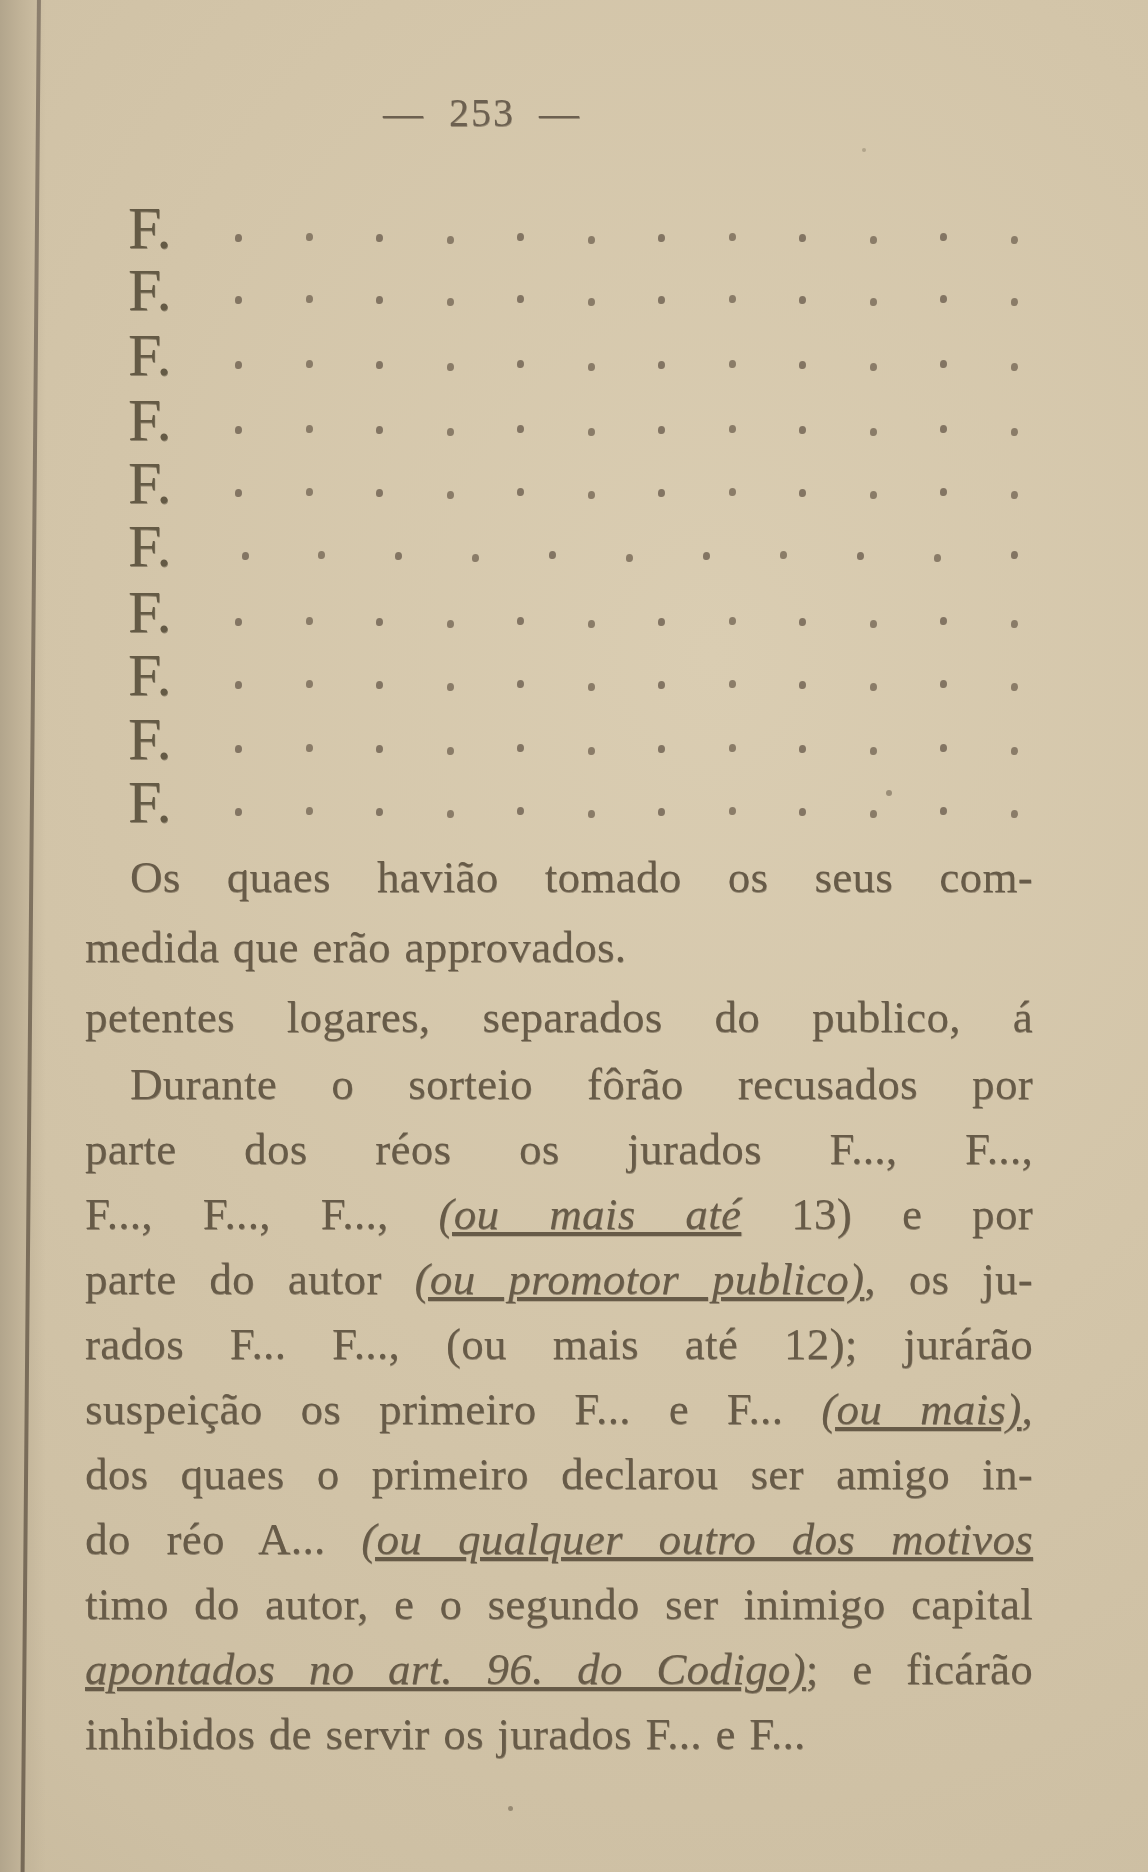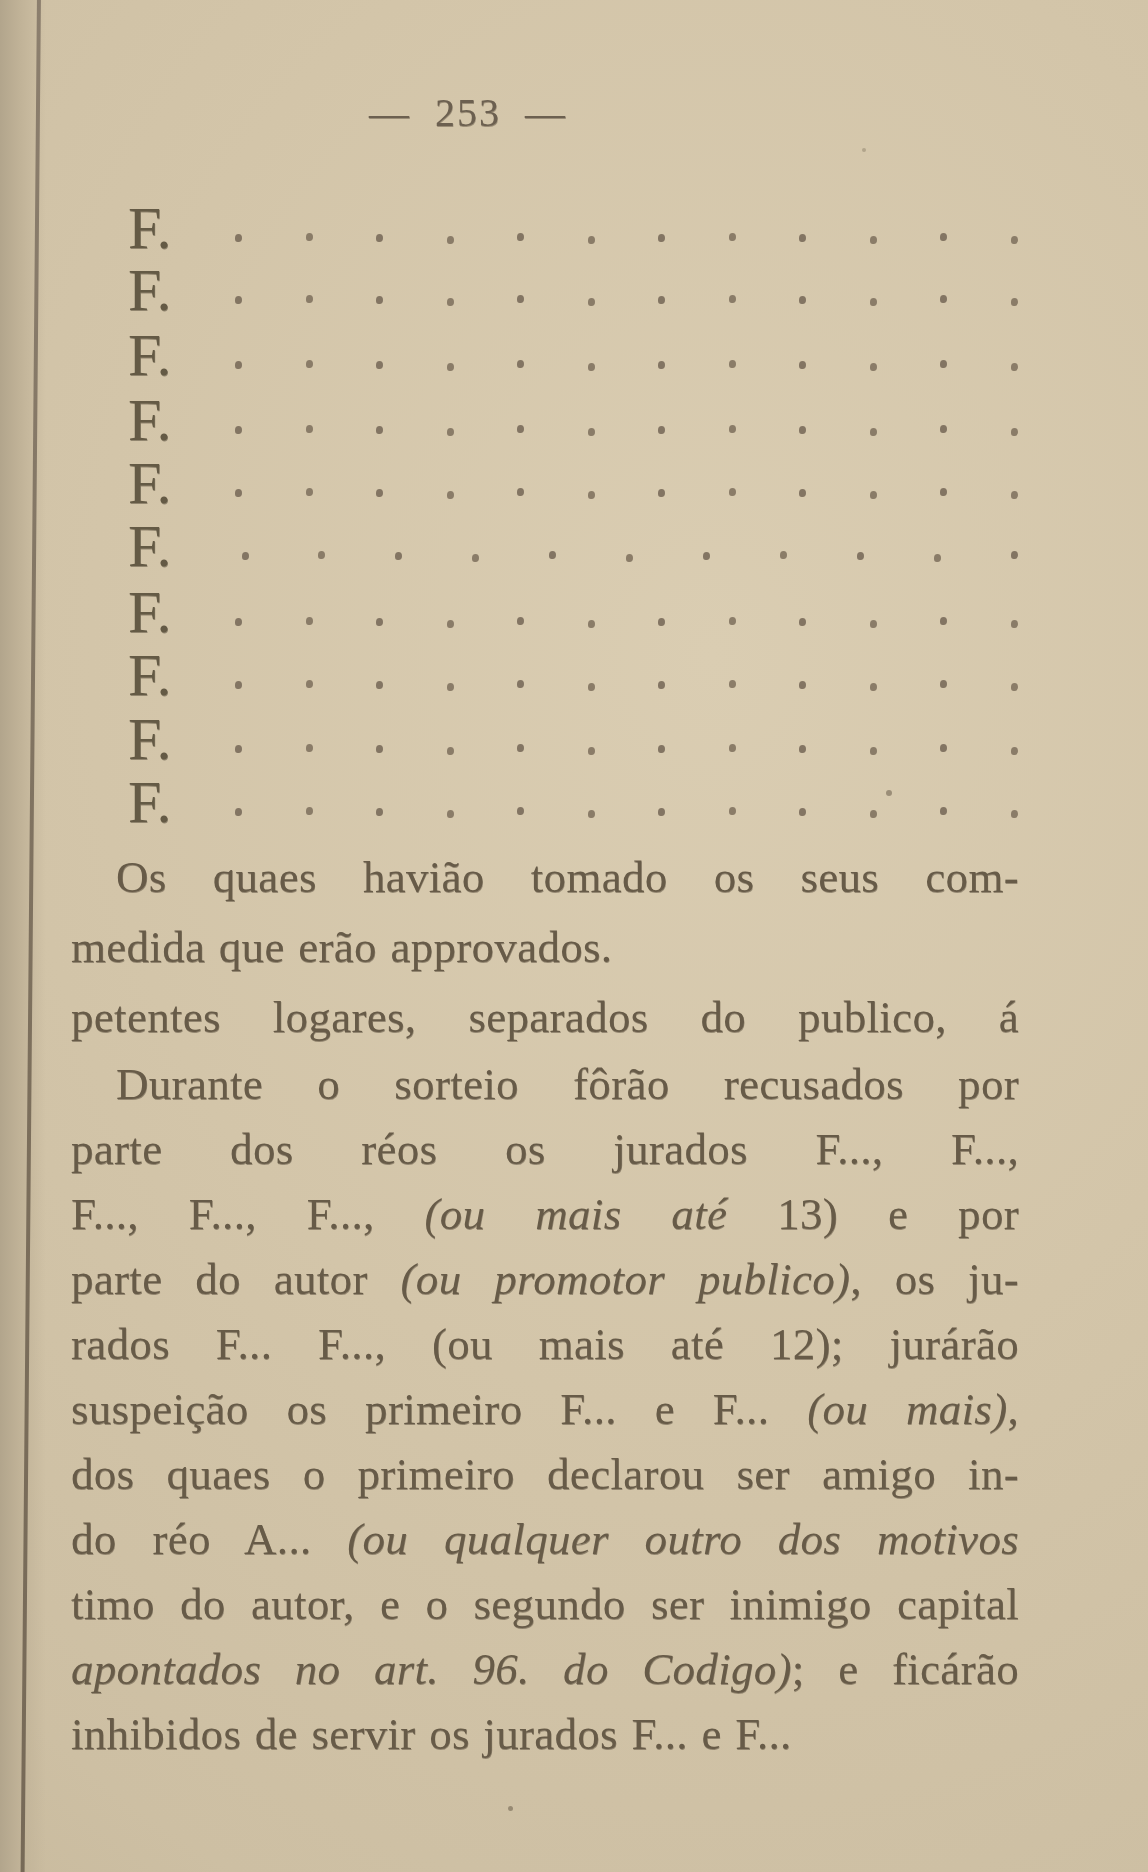--- a/index.html
+++ b/index.html
@@ -16,21 +16,21 @@
   .edge-shade{
     position:absolute;left:0;top:0;width:46px;height:100%;
     background:linear-gradient(90deg,#b2a58c 0%,#c1b398 45%,rgba(205,191,163,0) 100%);
   }
   .edge-line{
     position:absolute;left:37px;top:-8px;width:4px;height:1900px;
     background:linear-gradient(180deg,#857868 0%,var(--edge-line,#736654) 60%,#6e6150 100%);
     transform:rotate(0.5deg);transform-origin:top left;opacity:.9;border-radius:2px;
   }
   .pagenum{
-    position:absolute;top:90px;left:83px;width:770px;
+    position:absolute;top:90px;left:97px;width:770px;
     text-align:center;font-size:40px;line-height:46px;
     color:#6c6050;letter-spacing:2px;word-spacing:12px;
     text-shadow:0.4px 0.5px 0.6px rgba(84,72,56,0.45);
   }
   .flist{position:absolute;left:128px;top:192px;width:890px;}
   .f-row{
     display:flex;justify-content:space-between;align-items:flex-end;
     height:64px;
   }
   .f-row:nth-child(3n+1){transform:translateY(1px);}
@@ -38,31 +38,31 @@
   .f-label{
     font-size:60px;line-height:58px;color:#645a45;
     text-shadow:0.4px 0.5px 0.6px rgba(80,70,52,0.5);
   }
   .dot{
     width:7px;height:8px;border-radius:50% 50% 50% 40%;
     background:var(--leader-dot,#7c6e5c);margin-bottom:15px;opacity:.92;
   }
   .f-row .dot:nth-child(odd){transform:translateY(2px);opacity:.85;}
   .f-row .dot:nth-child(3n){transform:translateY(-1px);}
-  .paras{position:absolute;left:71px;top:842px;width:948px;color:var(--ink,#675b48);}
+  .paras{position:absolute;left:85px;top:842px;width:948px;color:var(--ink,#675b48);}
   .para-0 .line{line-height:70px;}
   .para-1 .line{line-height:65px;}
   .line{
     font-size:45px;word-spacing:2px;letter-spacing:0.3px;
     text-shadow:0.4px 0.5px 0.6px rgba(84,72,56,0.5);
     white-space:normal;
   }
   .line.justify{text-align:justify;text-align-last:justify;}
   .line.indent{text-indent:45px;}
-  .it{font-style:italic;}
+  .it{font-style:italic;text-decoration:underline;}
   .speck{position:absolute;border-radius:50%;background:rgba(106,93,74,0.55);}
   .speck-1{left:886px;top:790px;width:6px;height:6px;}
   .speck-2{left:508px;top:1806px;width:5px;height:5px;}
   .speck-3{left:862px;top:148px;width:4px;height:4px;opacity:.6;}
 </style>
 </head>
 <body>
 
 <div class="page">
   <div class="edge-shade"></div>

